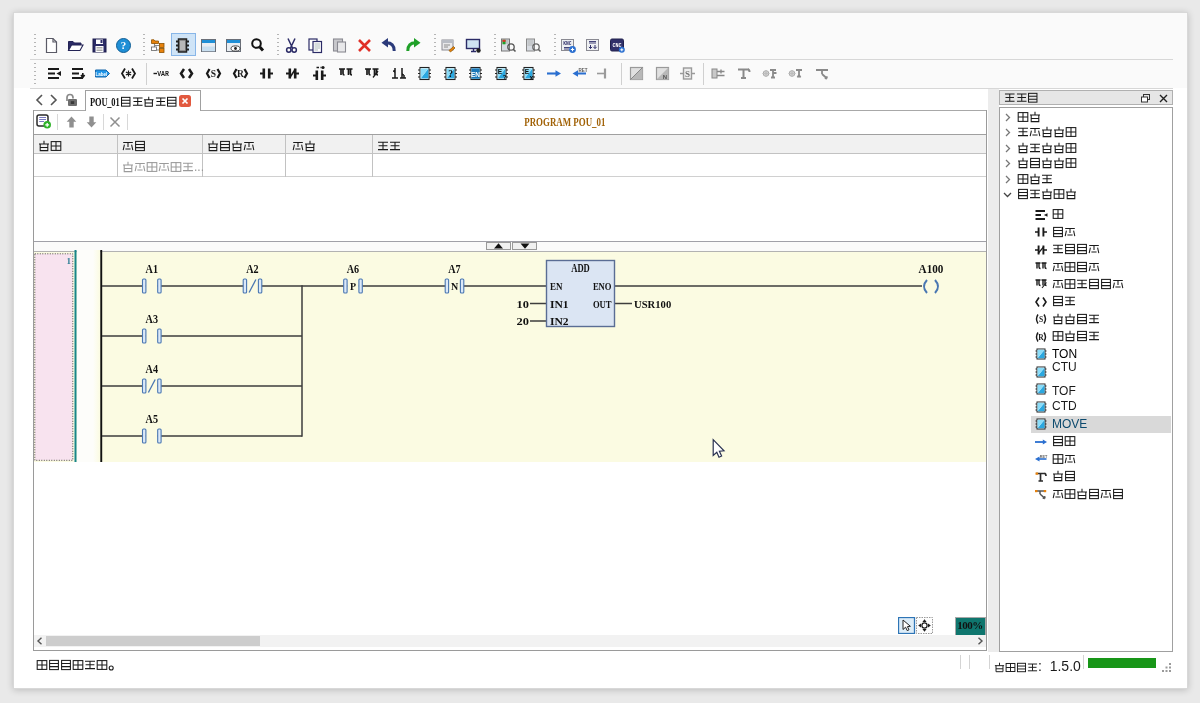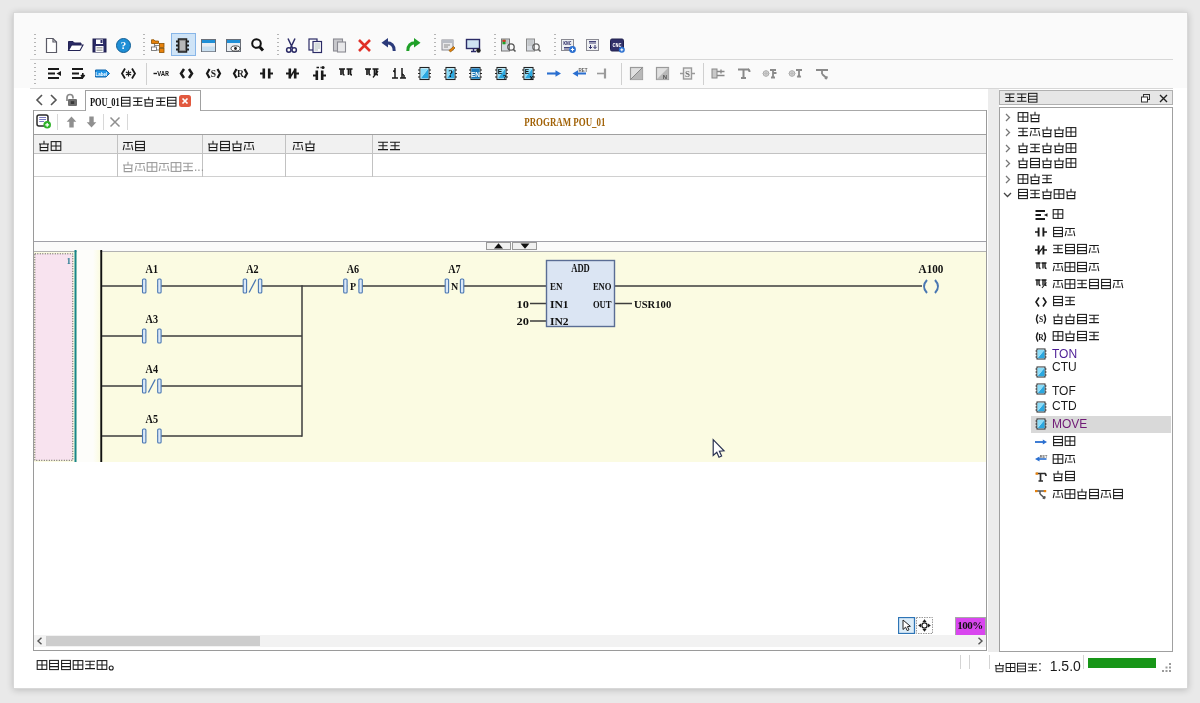--- a/index.html
+++ b/index.html
@@ -614,21 +614,21 @@
     <svg width="35" height="17" viewBox="0 0 35 17">
 <rect x="0.5" y="0.5" width="16" height="16" fill="#ddedf8" stroke="#2e75b6" stroke-width="1.3"></rect>
 <path d="M5 3 L5 12.5 L7.6 10.2 L9.2 13.6 L11 12.8 L9.4 9.6 L12.4 9.3 Z" fill="#fff" stroke="#222" stroke-width="1"></path>
 <rect x="18.5" y="0.5" width="16" height="16" fill="#fdfdfd" stroke="#9a9a9a" stroke-width="1" stroke-dasharray="1.5 1"></rect>
 <g fill="#1a1a1a">
         <path d="M26.5 2.2 L24.4 5 H28.6 Z M26.5 14.8 L24.4 12 H28.6 Z M20.2 8.5 L23 6.4 V10.6 Z M32.8 8.5 L30 6.4 V10.6 Z"></path>
       </g>
 <circle cx="26.5" cy="8.5" r="2.6" fill="none" stroke="#1a1a1a" stroke-width="1.2"></circle>
     </svg>
   </div>
-<div class="abs" style="left:954.5px;top:617px;width:31px;height:20px;background:#d946ef;border:1px solid #a8a8a8;
+<div class="abs" style="left:954.5px;top:617px;width:31px;height:20px;background:#0f766e;border:1px solid #a8a8a8;
  font-family:'Liberation Serif';font-weight:bold;font-size:11px;letter-spacing:-0.5px;color:#111;text-align:center;line-height:15px">100%</div>
 <div class="abs" style="left:34px;top:634.5px;width:952px;height:12px;background:#f2f2f2">
 <svg class="abs" style="left:2px;top:2.5px" width="8" height="8" viewBox="0 0 8 8">
       <path d="M5.5 0.8 L2 4 L5.5 7.2" fill="none" stroke="#555" stroke-width="1.4"></path>
     </svg>
 <svg class="abs" style="right:2px;top:2.5px;position:absolute" width="8" height="8" viewBox="0 0 8 8">
       <path d="M2.5 0.8 L6 4 L2.5 7.2" fill="none" stroke="#555" stroke-width="1.4"></path>
     </svg>
 <div class="abs" style="left:12px;top:1px;width:214px;height:10px;background:#cdcdcd"></div>
   </div>
@@ -880,21 +880,21 @@
 <div class="abs" style="left:1034px;top:347.36px">
     <svg width="14" height="14" viewBox="0 0 14 14">
       <g stroke="#222" stroke-width="1">
         <path d="M1.5 4 H3 M1.5 7 H3 M1.5 10 H3 M11 4 H12.5 M11 7 H12.5 M11 10 H12.5"></path>
       </g>
       <rect x="3" y="2" width="8" height="10" fill="#fff" stroke="#222" stroke-width="1"></rect>
       <path d="M3.5 11.3 L10.5 2.7 L10.5 11.3 Z" fill="#2ba8e0"></path>
       <path d="M3.5 2.7 L10.5 2.7 L3.5 11.3 Z" fill="#8adcf8"></path>
     </svg>
   </div>
-<div class="abs" style="left:1052px;top:346.86px;font-size:12px;color:#4c1d95">TON</div>
+<div class="abs" style="left:1052px;top:346.86px;font-size:12px;color:#000000">TON</div>
 <div class="abs" style="left:1034px;top:364.83px">
     <svg width="14" height="14" viewBox="0 0 14 14">
       <g stroke="#222" stroke-width="1">
         <path d="M1.5 4 H3 M1.5 7 H3 M1.5 10 H3 M11 4 H12.5 M11 7 H12.5 M11 10 H12.5"></path>
       </g>
       <rect x="3" y="2" width="8" height="10" fill="#fff" stroke="#222" stroke-width="1"></rect>
       <path d="M3.5 11.3 L10.5 2.7 L10.5 11.3 Z" fill="#2ba8e0"></path>
       <path d="M3.5 2.7 L10.5 2.7 L3.5 11.3 Z" fill="#8adcf8"></path>
     </svg>
   </div>
@@ -925,21 +925,21 @@
 <div class="abs" style="left:1034px;top:417.24px">
     <svg width="14" height="14" viewBox="0 0 14 14">
       <g stroke="#222" stroke-width="1">
         <path d="M1.5 4 H3 M1.5 7 H3 M1.5 10 H3 M11 4 H12.5 M11 7 H12.5 M11 10 H12.5"></path>
       </g>
       <rect x="3" y="2" width="8" height="10" fill="#fff" stroke="#222" stroke-width="1"></rect>
       <path d="M3.5 11.3 L10.5 2.7 L10.5 11.3 Z" fill="#2ba8e0"></path>
       <path d="M3.5 2.7 L10.5 2.7 L3.5 11.3 Z" fill="#8adcf8"></path>
     </svg>
   </div>
-<div class="abs" style="left:1052px;top:416.74px;font-size:12px;color:#701a75">MOVE</div>
+<div class="abs" style="left:1052px;top:416.74px;font-size:12px;color:#0c4a6e">MOVE</div>
 <div class="abs" style="left:1034px;top:434.71px">
     <svg width="14" height="14" viewBox="0 0 14 14">
       <path d="M1 7 H9.5" stroke="#2a6fd0" stroke-width="1.8"></path>
       <path d="M13 7 L8.8 4.4 V9.6 Z" fill="#2a6fd0"></path>
     </svg>
   </div>
 <div class="abs" style="left:1052px;top:434.21px;font-size:12px;color:#1a1a1a"><svg class="cg " width="12" height="12" viewBox="0 0 12 12">
       <use href="#cg2"></use>
     </svg><svg class="cg " width="12" height="12" viewBox="0 0 12 12">
       <use href="#cg0"></use>

